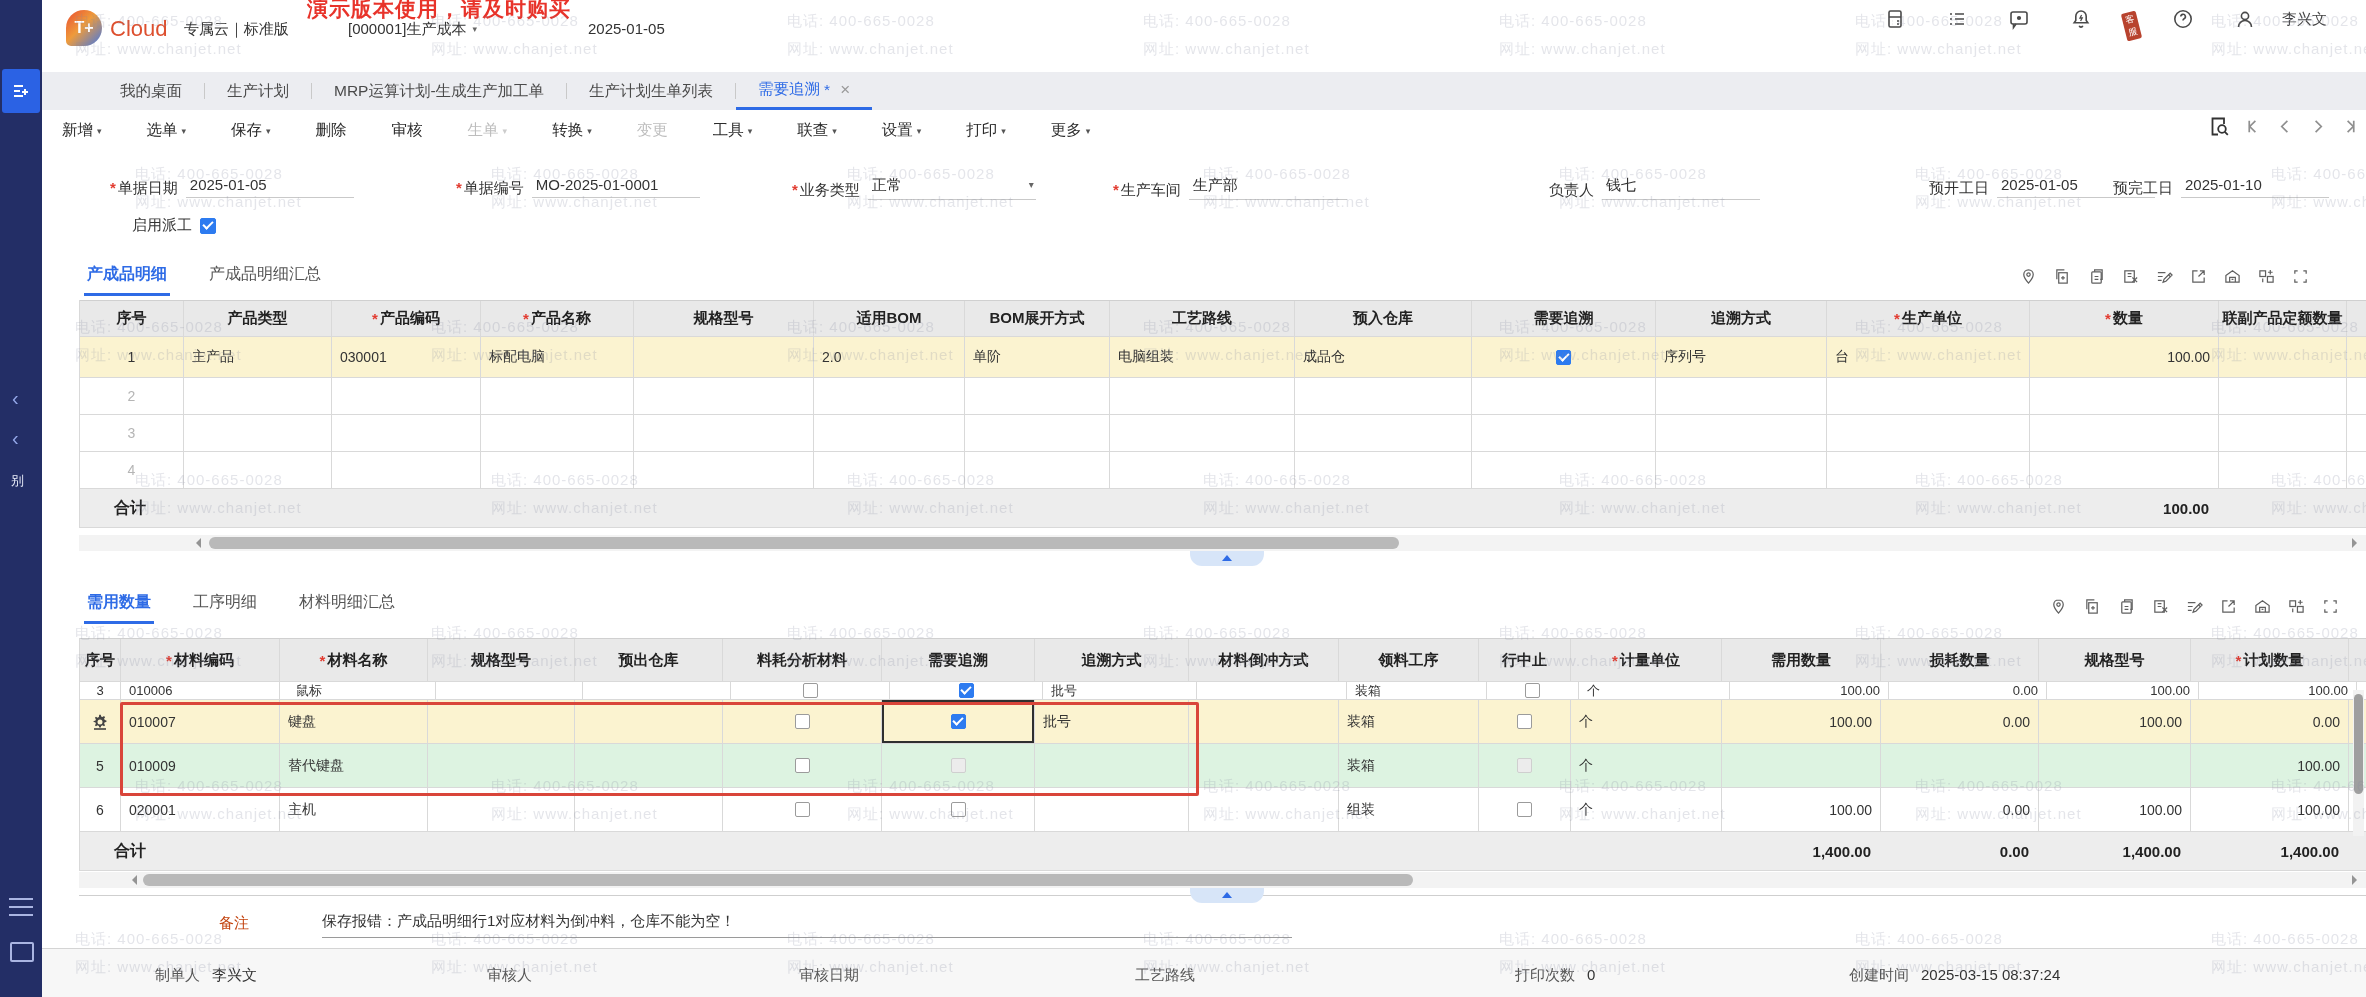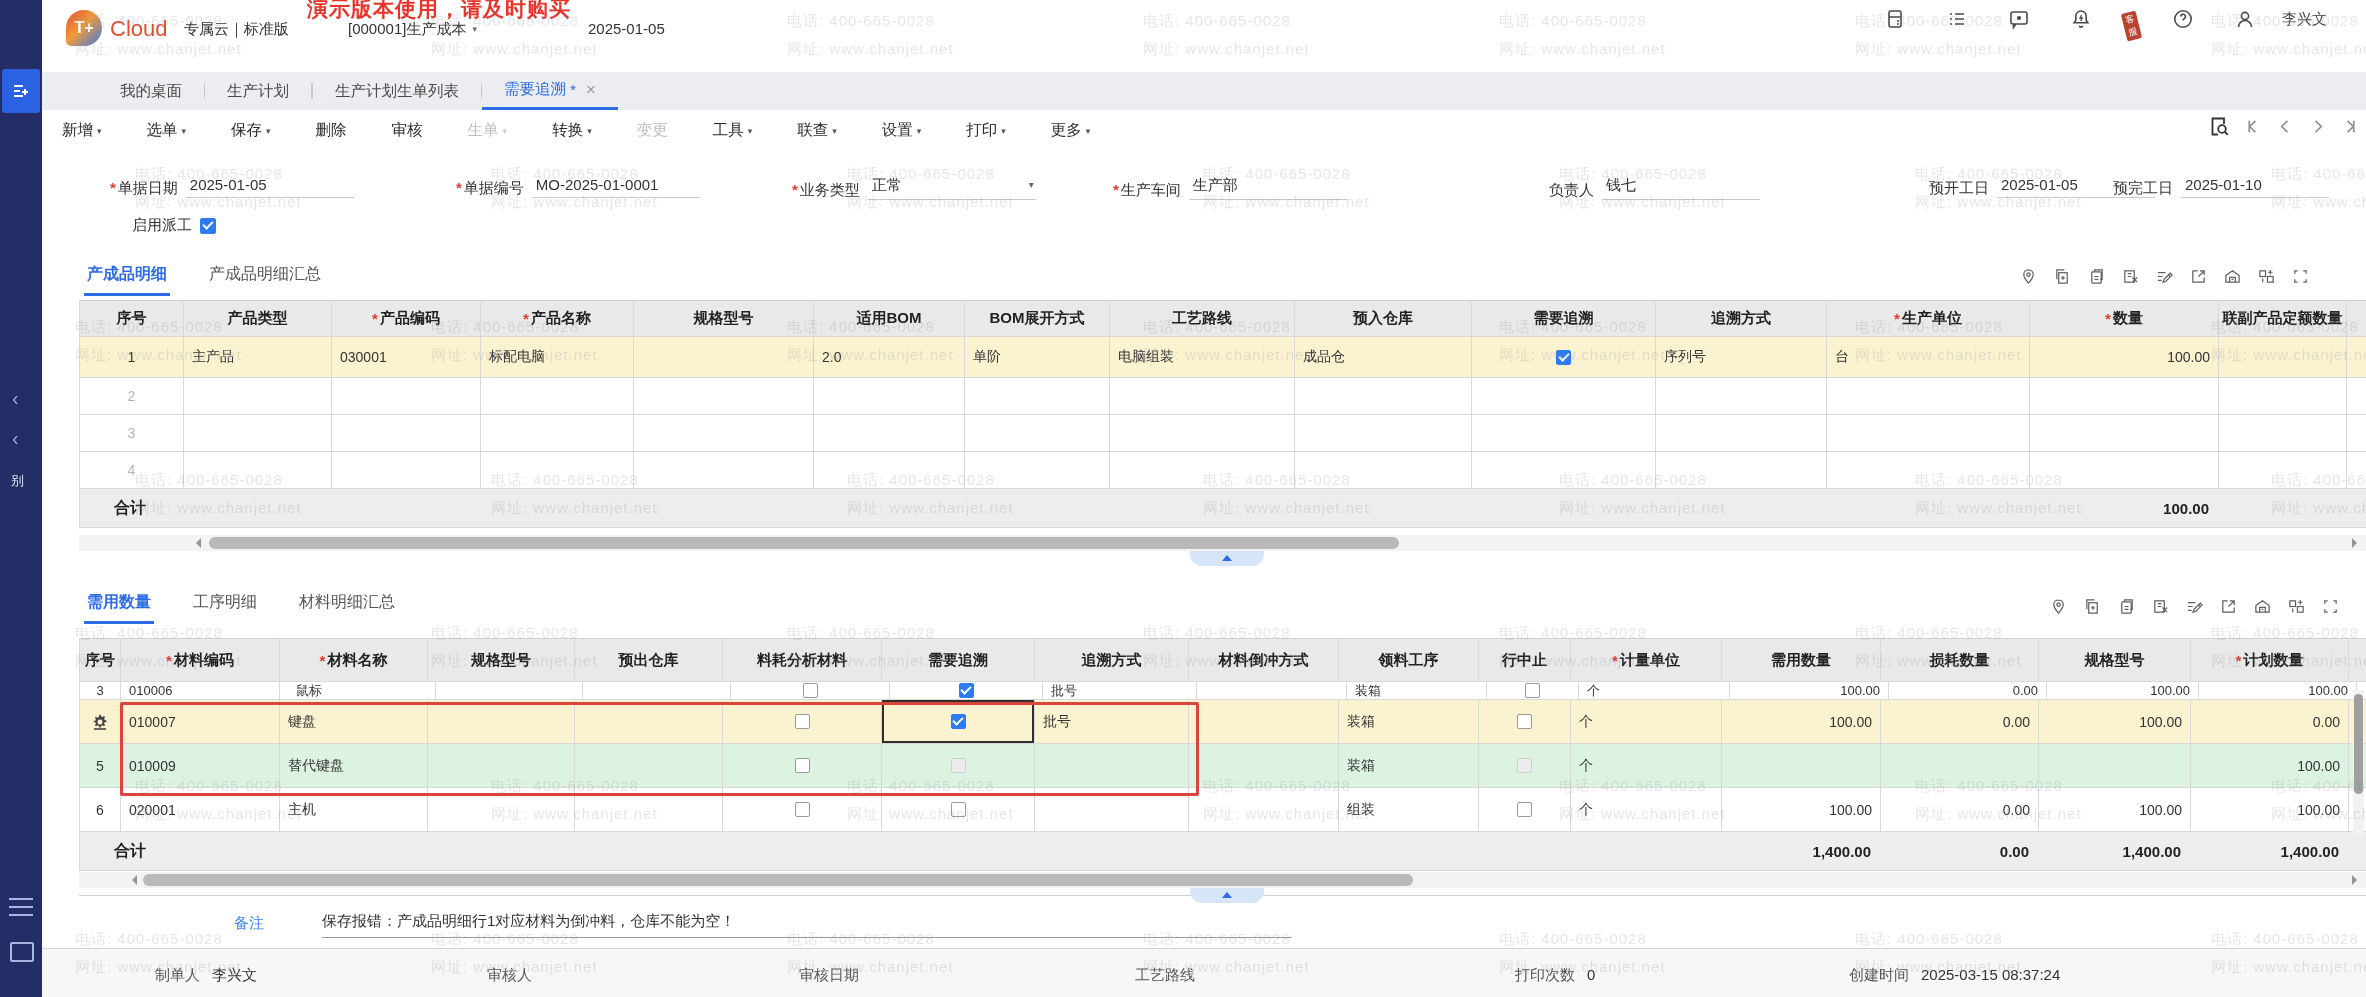--- a/index.html
+++ b/index.html
@@ -105,21 +105,21 @@
   .tri-l{border-right-color:#949494}
   .tri-r{border-left-color:#949494}
   .pill{position:absolute;width:74px;height:15px;background:#d7e5f8;border-radius:0 0 12px 12px;
     display:flex;align-items:center;justify-content:center;z-index:8}
   .pill::after{content:"";border:5px solid transparent;border-bottom:6px solid #2e6be6;margin-top:-6px}
   #vscroll{left:2353px;top:690px;width:11px;height:146px;background:#f2f2f2;z-index:7}
   #vthumb{position:absolute;left:1px;top:4px;width:9px;height:100px;background:#9f9f9f;border-radius:5px}
   #redrect{left:120px;top:702px;width:1073px;height:88px;border:3px solid #d9453a;border-radius:2px;
     z-index:9;pointer-events:none}
   
-  #remark-label{left:234px;top:914px;font-size:15px;color:#3b82f6}
+  #remark-label{left:219px;top:914px;font-size:15px;color:#c2410c}
   #remark-value{left:322px;top:912px;width:970px;font-size:15px;color:#333;
     border-bottom:1px solid #9a9a9a;padding-bottom:6px}
   #gridline{left:79px;top:895px;width:2287px;height:1px;background:#cfcfcf}
   #footer{left:0;top:948px;width:2366px;height:49px;background:#f7f7f7;border-top:1px solid #d4d4d4}
   .fitem{position:absolute;top:17px;font-size:15px;white-space:nowrap}
   .fitem .fl{color:#555;margin-right:12px}
   .fitem .fv{color:#333}
   
   #wm{position:absolute;inset:0;z-index:50;pointer-events:none;overflow:hidden}
   .wmt{position:absolute;font-size:15px;color:rgba(132,138,158,0.22);white-space:nowrap;letter-spacing:1px}
@@ -293,20 +293,21 @@
       </span>
     <span id="username">李兴文</span>
   </div>
 </div>
 
 <div id="tabbar" class="abs">
     <span class="navtab">我的桌面</span>
     <span class="tabsep"></span>
     <span class="navtab">生产计划</span>
     <span class="tabsep"></span>
+    <span class="navtab">MRP运算计划-生成生产加工单</span>
     <span class="tabsep"></span>
     <span class="navtab">生产计划生单列表</span>
     <span class="tabsep"></span>
     <span class="navtab act">
       <span>需要追溯</span>
       <span class="star">*</span>
       <span class="closex">×</span>
     </span>
   </div>
 

